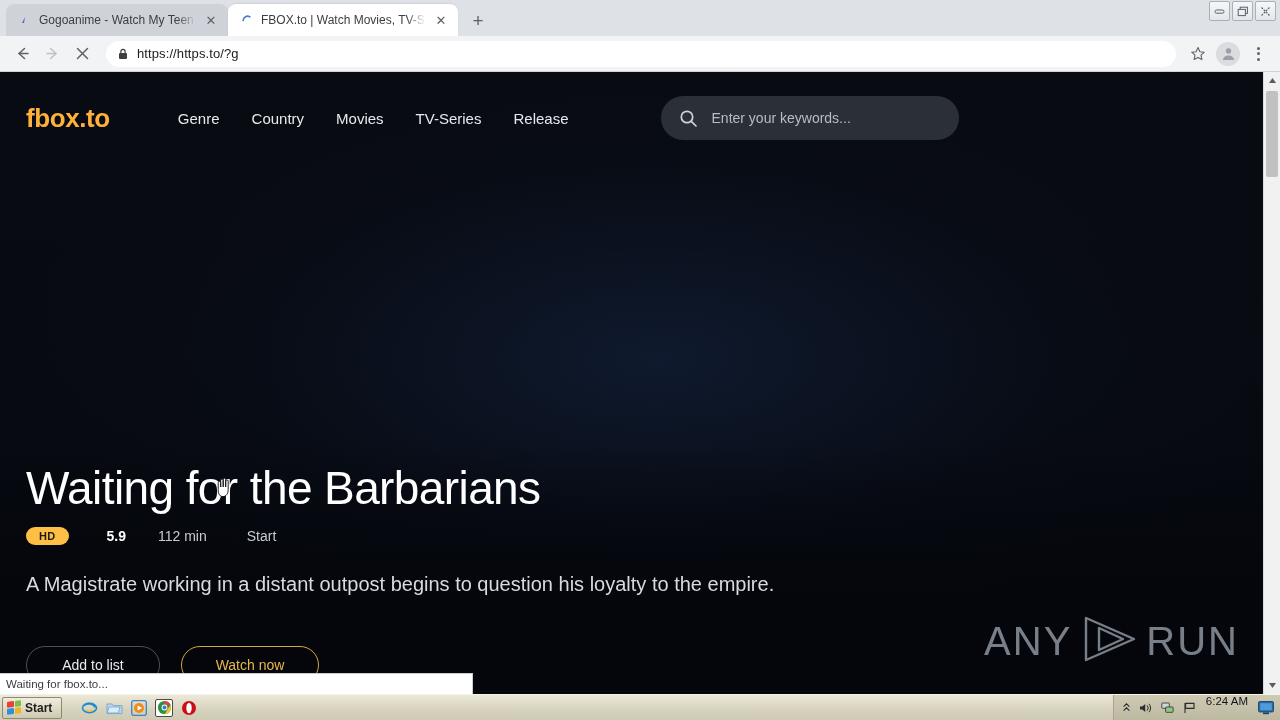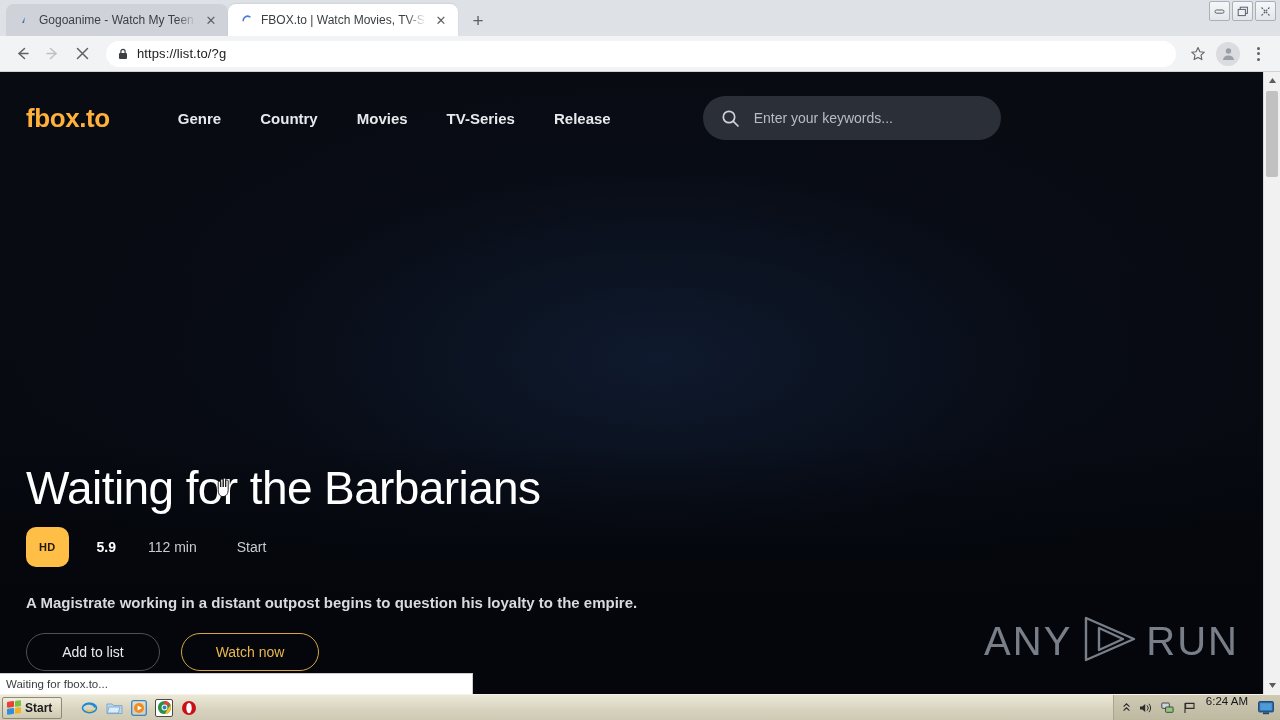--- a/index.html
+++ b/index.html
@@ -169,21 +169,21 @@
     gap: 0;
   }
   .logo {
     font-size: 26px;
     font-weight: bold;
     color: #ffb13b;
     letter-spacing: -.4px;
     margin-right: 68px;
     white-space: nowrap;
   }
-  .nav { display: flex; align-items: center; gap: 11px; font-weight: bold; }
+  .nav { display: flex; align-items: center; gap: 4px; }
   .nav-item {
     font-size: 15px;
     color: #e8e9ed;
     padding: 0 28px 0 0;
     white-space: nowrap;
   }
   .nav-item:first-child { padding-left: 0; }
   .searchbar {
     margin-left: 64px;
     width: 298px; height: 44px;
@@ -216,33 +216,32 @@
     display: flex; align-items: center;
     gap: 0;
     margin-bottom: 25px;
   }
   .badge-hd {
     background: #ffbf47;
     color: #201a0c;
     font-size: 11px;
     font-weight: bold;
     border-radius: 10px;
-    padding: 14px 13px;
+    padding: 3px 13px;
     letter-spacing: .3px;
-    margin-right: 28px;
+    margin-right: 38px;
   }
   .meta-rating { color:#ffffff; font-size: 14px; font-weight: bold; margin-right: 32px; }
   .meta-item { color:#c8cbd2; font-size: 14px; margin-right: 40px; }
   .meta-item.last { margin-right: 0; }
   .synopsis {
     color: #d7dae0;
-    font-size: 15px;
+    font-size: 20px;
     line-height: 1.4;
-    margin-bottom: 20px;
-    font-weight: bold;
+    margin-bottom: 48px;
   }
   .btn-row { display: flex; gap: 21px; }
   .btn {
     height: 38px;
     border-radius: 19px;
     display: inline-flex; align-items: center; justify-content: center;
     font-size: 14px;
     padding: 0 26px;
     white-space: nowrap;
   }
@@ -439,21 +438,21 @@
         </svg>
     </div>
 
     <div class="omnibox">
       <span class="lock">
         <svg width="10" height="12" viewBox="0 0 10 12">
           <rect x="1" y="5" width="8" height="6" rx="1" fill="#3c4043"></rect>
           <path d="M2.9 5 V3.4 A2.1 2.1 0 0 1 7.1 3.4 V5" fill="none" stroke="#3c4043" stroke-width="1.2"></path>
         </svg>
       </span>
-      <span class="url-text">https://list.to/?g</span>
+      <span class="url-text">https://https.to/?g</span>
     </div>
 
     <div class="tb-btn">
       <svg width="16" height="16" viewBox="0 0 16 16">
           <path d="M8 1.6 L9.9 5.7 L14.3 6.2 L11 9.2 L11.9 13.6 L8 11.4 L4.1 13.6 L5 9.2 L1.7 6.2 L6.1 5.7 Z" fill="none" stroke="#5f6368" stroke-width="1.1" stroke-linejoin="round"></path>
         </svg>
     </div>
     <div class="tb-btn">
       <span class="avatar-btn">
         <svg width="15" height="15" viewBox="0 0 15 15">

